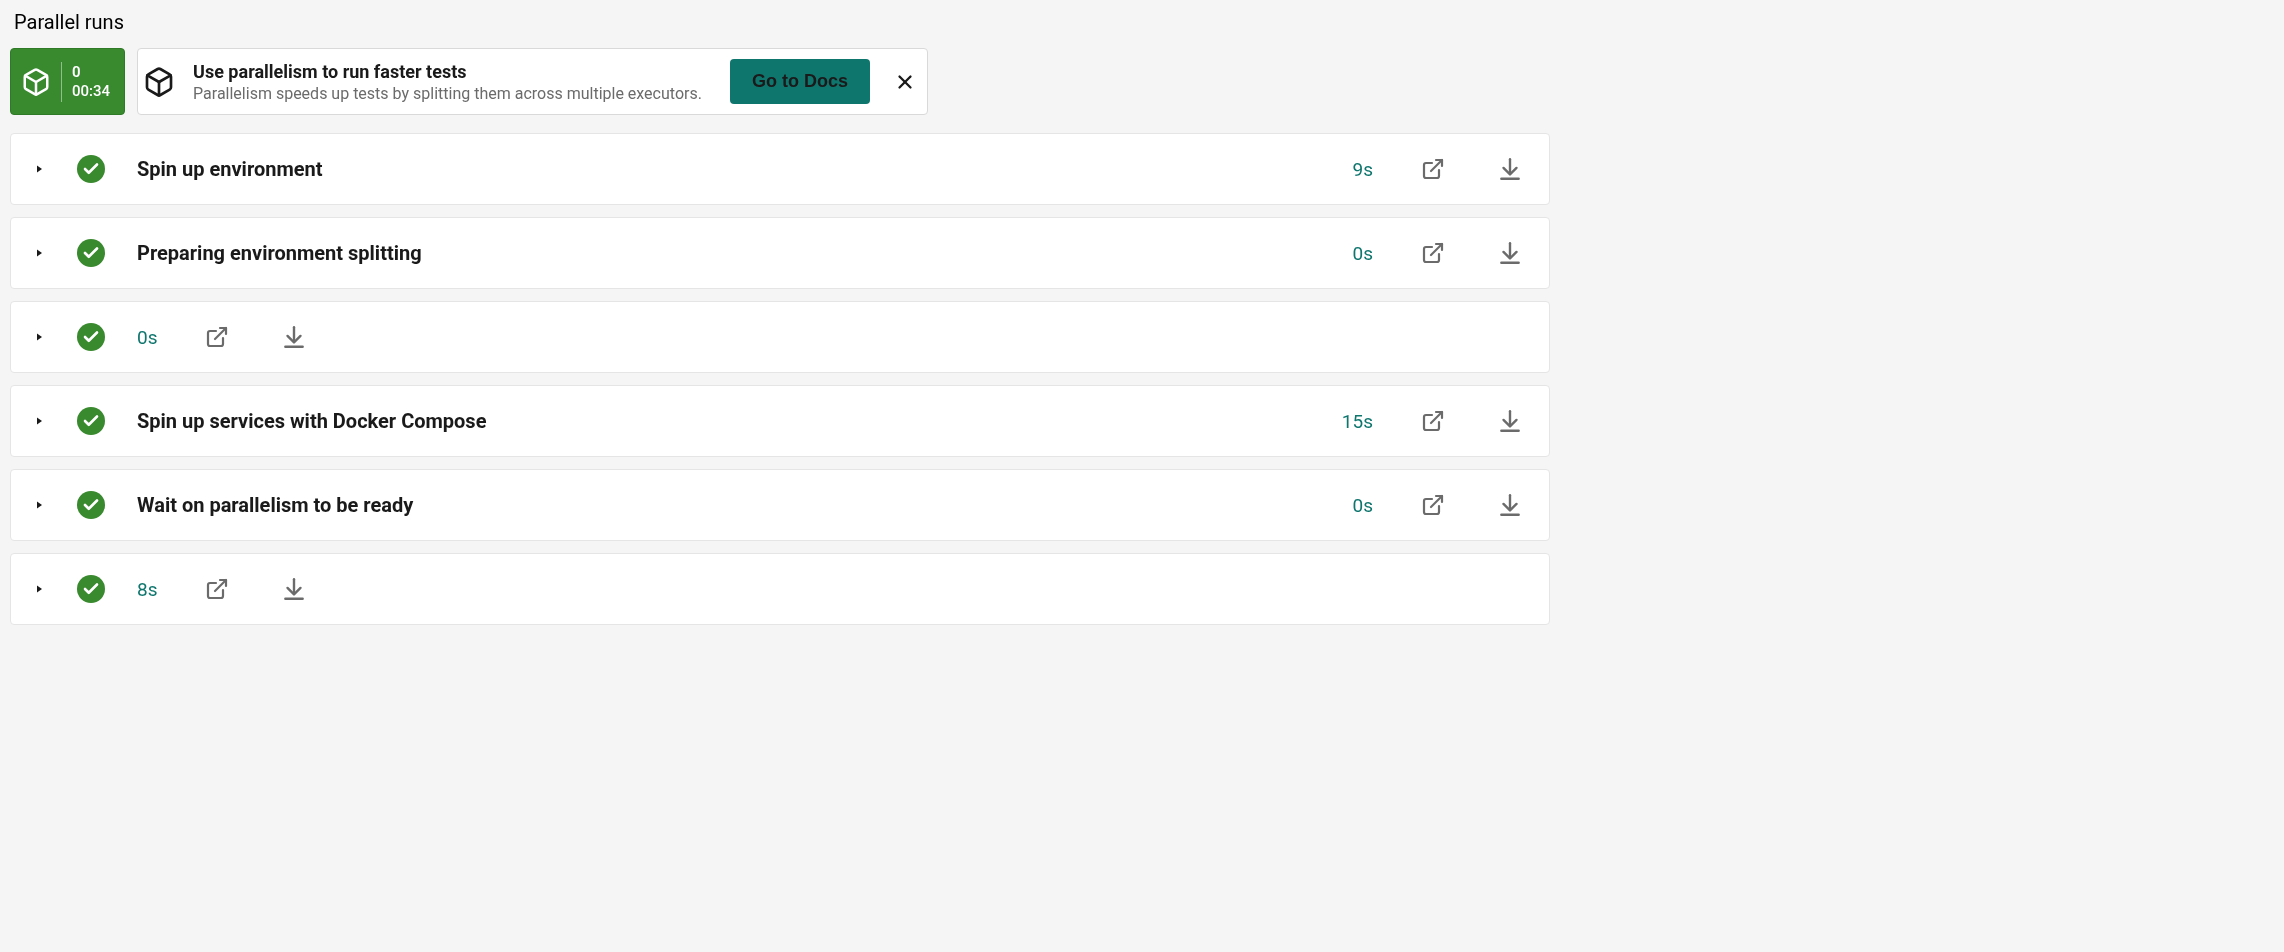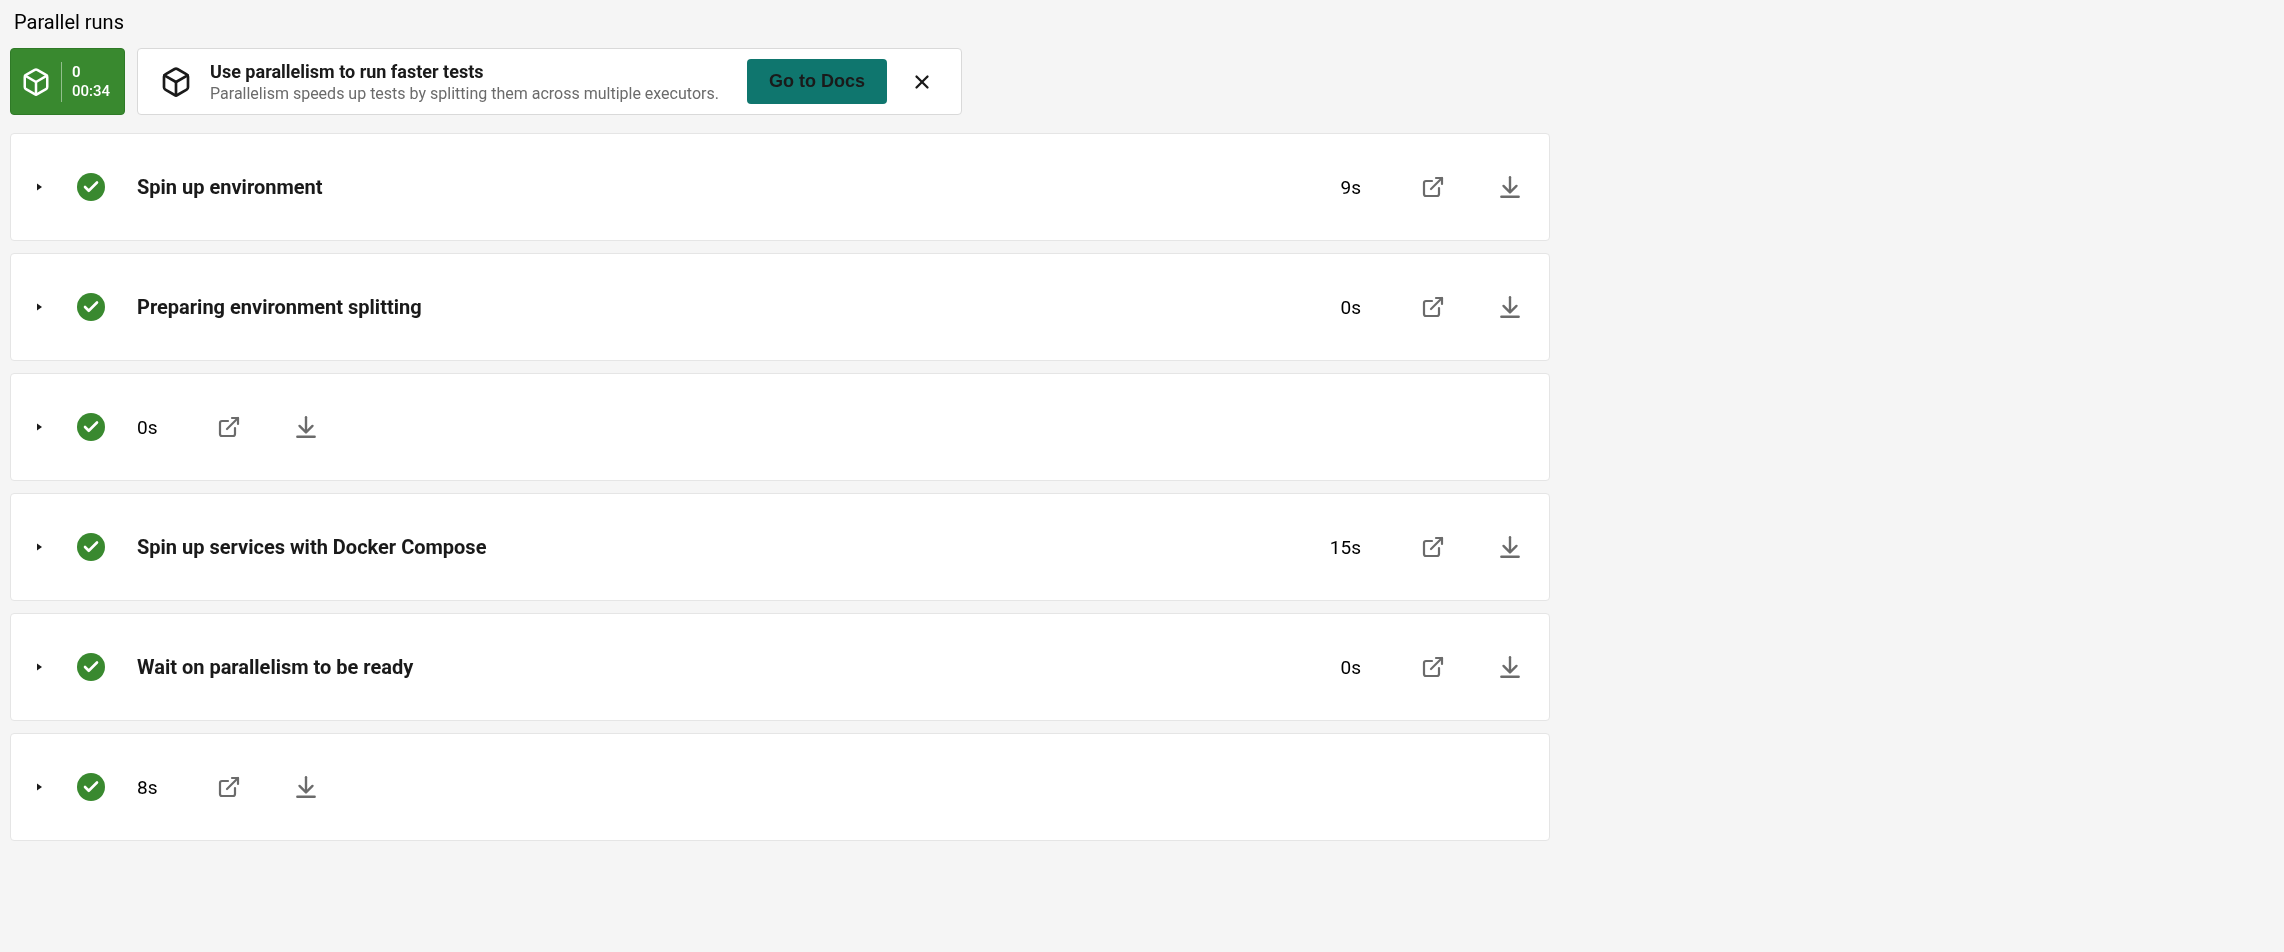--- a/index.html
+++ b/index.html
@@ -51,21 +51,21 @@
       line-height: 1.1;
     }
     .run-badge .stats .run-index { font-weight: 600; }
     .run-badge .stats .run-time  { font-weight: 500; }
     .tip-card {
       background: #ffffff;
       border: 1px solid #d9d9d9;
       border-radius: 4px;
       display: flex;
       align-items: center;
-      padding: 10px 22px;
+      padding: 10px 5px;
       gap: 18px;
     }
     .tip-card .tip-icon {
       display: flex;
       align-items: center;
       justify-content: center;
     }
     .tip-card .tip-text {
       display: flex;
       flex-direction: column;
@@ -104,21 +104,21 @@
       display: flex;
       flex-direction: column;
       gap: 12px;
     }
     .step-row {
       background: #ffffff;
       border: 1px solid #e5e5e5;
       border-radius: 4px;
       display: flex;
       align-items: center;
-      padding: 36px 22px;
+      padding: 18px 22px;
       gap: 32px;
     }
     .step-row .chevron {
       display: flex;
       align-items: center;
       justify-content: center;
       cursor: pointer;
       color: #1a1a1a;
     }
     .step-row .check {
@@ -132,22 +132,22 @@
       flex-shrink: 0;
     }
     .step-row .step-title {
       font-weight: 700;
       font-size: 20px;
       color: #1a1a1a;
       flex: 1;
     }
     .step-row .duration {
       font-size: 19px;
-      color: #000000;
-      margin-right: 24px;
+      color: #0f766e;
+      margin-right: 12px;
     }
     .step-row .action-btn {
       background: none;
       border: none;
       cursor: pointer;
       padding: 4px;
       display: flex;
       align-items: center;
       justify-content: center;
       color: #6b6b6b;

